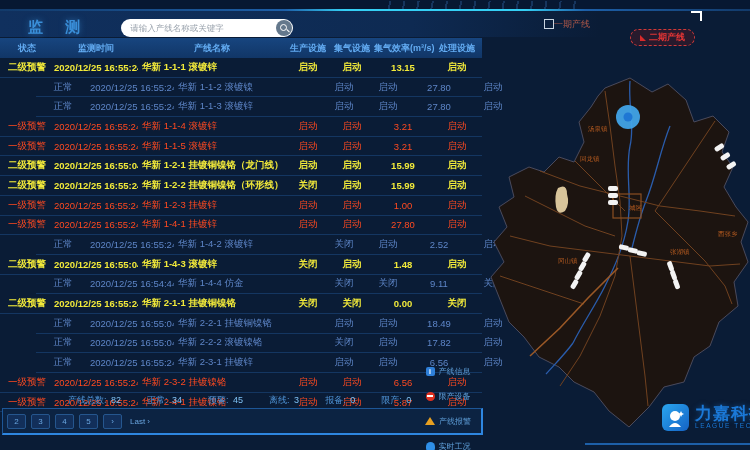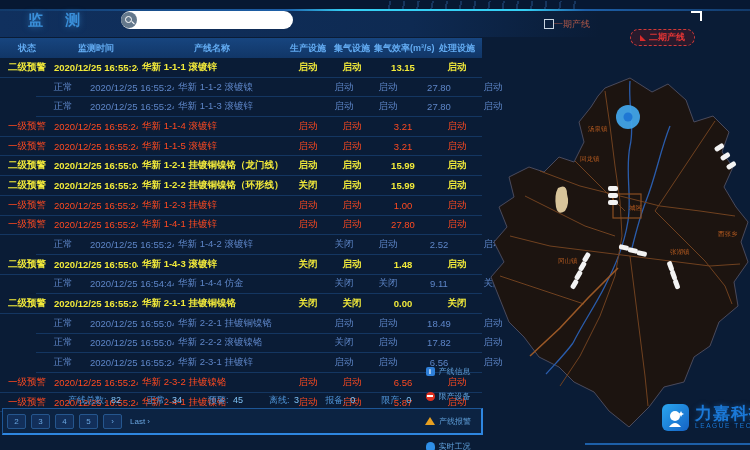--- a/index.html
+++ b/index.html
@@ -11,21 +11,21 @@
   }
   
   .top-strip{position:absolute;left:0;top:0;width:750px;height:11px;background:#071832;}
   .top-pattern{position:absolute;left:380px;top:1px;width:200px;height:9px;
     background:repeating-linear-gradient(100deg,transparent 0 9px,#16355e 9px 11px,transparent 11px 14px);}
   .glow-line{position:absolute;left:0;top:9px;width:750px;height:2px;
     background:linear-gradient(90deg,#123a6a 0,#1d5fa8 38%,#35d0f5 46%,#35d0f5 70%,#1d5fa8 78%,#123a6a 100%);}
   
   .header{position:absolute;left:0;top:11px;width:750px;height:26px;
     background:linear-gradient(90deg,#10305e 0,#0e2a52 55%,rgba(13,34,66,0) 80%);
-    display:flex;align-items:flex-start;}
+    display:flex;align-items:flex-end;}
   .title{color:#3a8fd9;font-size:15px;font-weight:bold;letter-spacing:9px;margin-left:28px;text-shadow:0 0 6px rgba(58,143,217,.6);}
   .search-wrap{margin-left:32px;width:172px;height:18px;background:#fff;border-radius:9px;
     display:flex;align-items:center;position:relative;}
   .search-input{border:none;outline:none;background:transparent;flex:1;height:14px;
     font-size:8.5px;color:#444;padding-left:9px;font-family:"Liberation Sans",sans-serif;}
   .search-input::placeholder{color:#9aa3ad;}
   .mag{width:16px;height:16px;border-radius:50%;background:#64788c;position:relative;margin-right:1px;flex:none;}
   .mag::before{content:"";position:absolute;left:3.5px;top:3.5px;width:5px;height:5px;border:1.4px solid #fff;border-radius:50%;}
   .mag::after{content:"";position:absolute;left:10px;top:10px;width:3.5px;height:1.4px;background:#fff;transform:rotate(45deg);}
   .phase-box{position:absolute;right:160px;top:0;height:26px;display:flex;align-items:center;}
@@ -82,20 +82,21 @@
 <body>
 
 <div class="top-strip">
   <div class="top-pattern"></div>
 </div>
 <div class="glow-line"></div>
 
 <div class="header">
   <span class="title">监 测</span>
   <div class="search-wrap">
+    <input class="search-input" placeholder="请输入产线名称或关键字" style="">
     <span class="mag"></span>
   </div>
   <div class="phase-box">
     <span class="chk"></span>
     <span class="phase1-label">一期产线</span>
   </div>
   <div class="phase2-btn">
     <span class="flag"></span>
     <span class="phase2-label">二期产线</span>
   </div>

